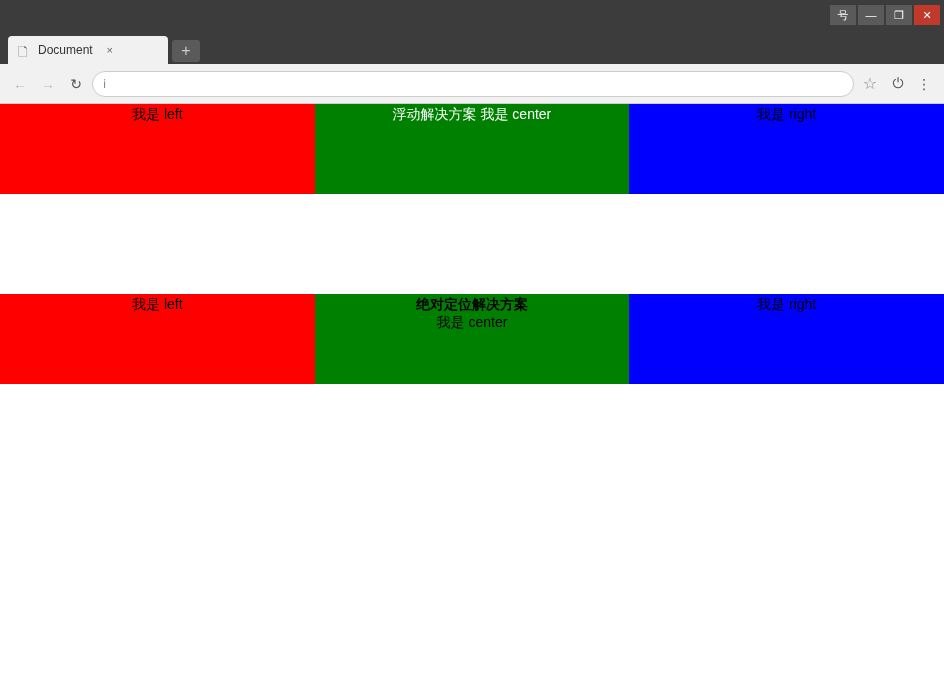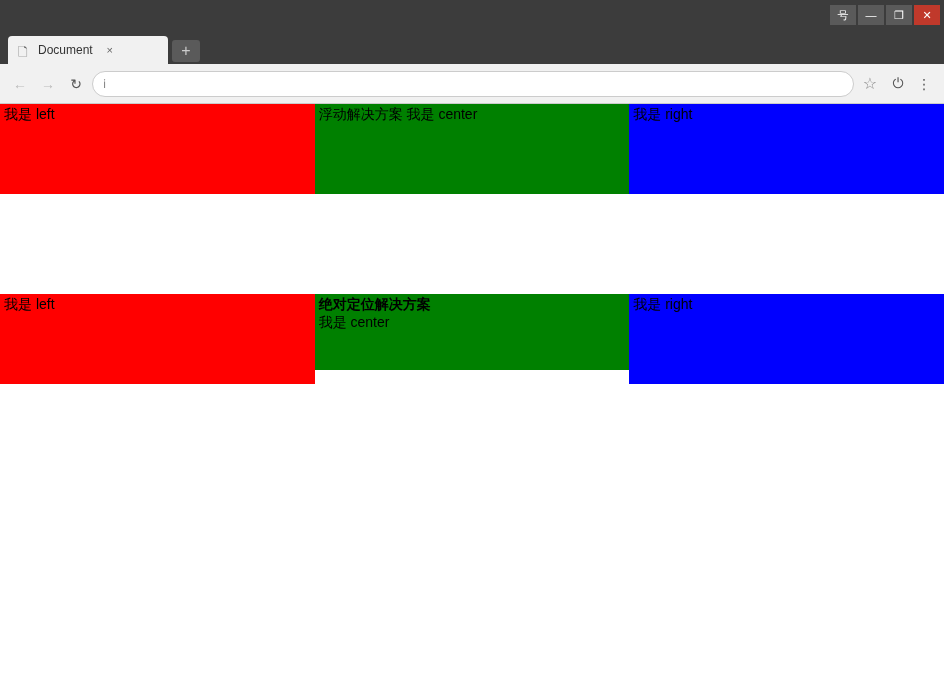--- a/index.html
+++ b/index.html
@@ -190,20 +190,21 @@
       justify-content: center;
       border-radius: 50%;
     }
 
     
     .page-content {
       flex: 1;
       background: #fff;
       overflow-y: auto;
       overflow-x: hidden;
+      text-align: center;
     }
 
     
     .section1 {
       width: 100%;
       overflow: hidden;
       margin-bottom: 0;
     }
 
     .float-container {
@@ -220,21 +221,21 @@
       color: #000;
       padding: 2px 4px;
     }
 
     .float-center {
       float: left;
       width: 33.33%;
       height: 90px;
       background: green;
       font-size: 14px;
-      color: #000000;
+      color: #ffffff;
       padding: 2px 4px;
     }
 
     .float-right {
       float: left;
       width: 33.34%;
       height: 90px;
       background: blue;
       font-size: 14px;
       color: #000;
@@ -265,21 +266,21 @@
       font-size: 14px;
       color: #000;
       padding: 2px 4px;
     }
 
     .abs-center {
       position: absolute;
       left: 33.33%;
       top: 0;
       width: 33.33%;
-      height: 76px;
+      height: 90px;
       background: green;
       font-size: 14px;
       color: #000;
       padding: 2px 4px;
     }
 
     .abs-right {
       position: absolute;
       right: 0;
       top: 0;

